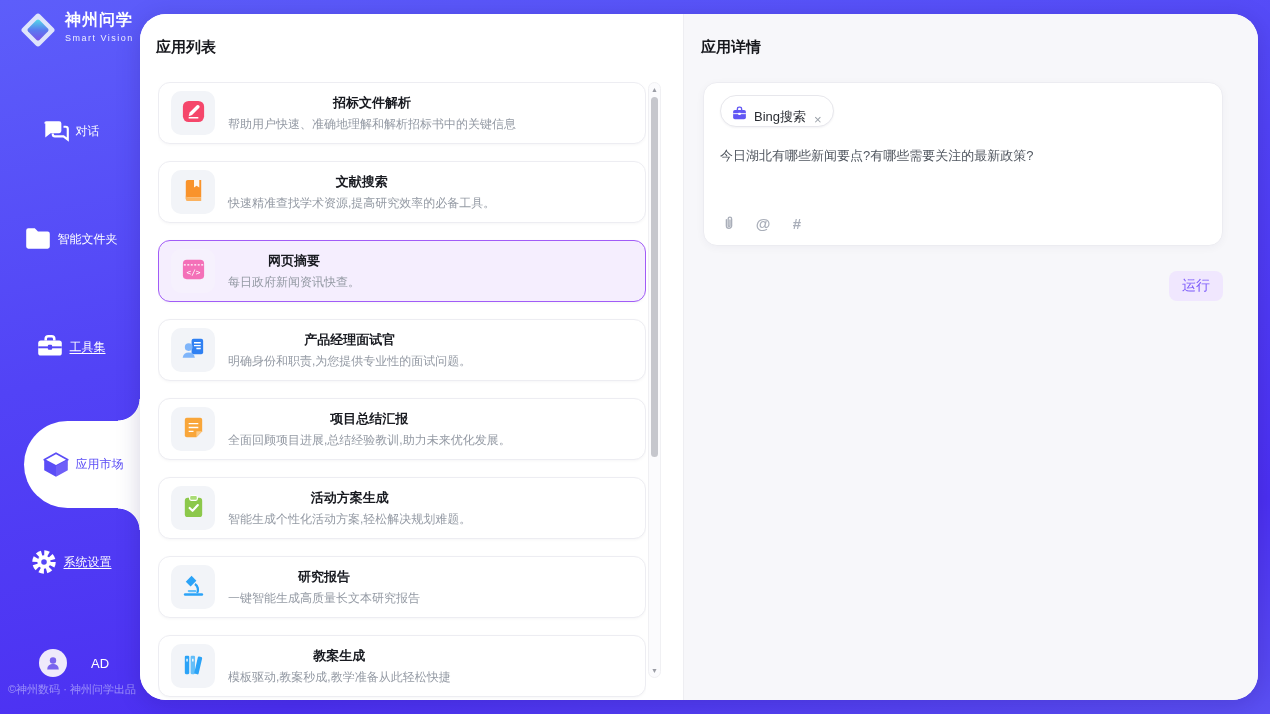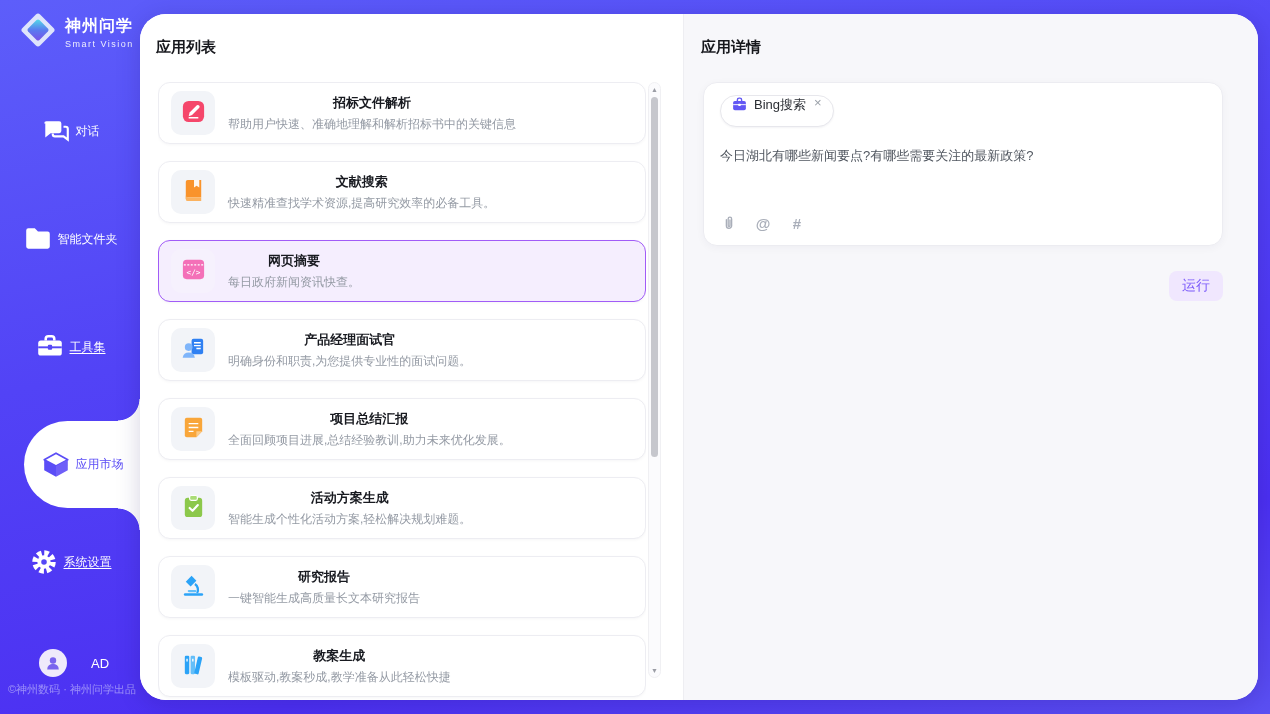--- a/index.html
+++ b/index.html
@@ -5,21 +5,21 @@
   * { margin:0; padding:0; box-sizing:border-box; }
   html,body { width:1270px; height:714px; overflow:hidden; }
   body {
     font-family:"Liberation Sans","DejaVu Sans",sans-serif;
     background:linear-gradient(168deg,#5D5EFA 0%,#5243F6 40%,#4C30F2 78%,#5B50F2 100%);
     position:relative;
   }
 
   
   .sidebar { position:absolute; left:0; top:0; width:140px; height:714px; }
-  .brand { position:absolute; left:18px; top:10px; display:flex; align-items:center; gap:7px; }
+  .brand { position:absolute; left:18px; top:10px; display:flex; gap:7px; }
   .brand-text { display:flex; flex-direction:column; }
   .brand-name { color:#fff; font-size:16px; font-weight:bold; letter-spacing:1px; }
   .brand-sub { color:rgba(255,255,255,.9); font-size:9px; letter-spacing:1.5px; margin-top:2px; }
 
   .side-nav { position:absolute; inset:0; }
   .nav-item { position:absolute; left:0; width:140px; height:62px; display:flex; flex-direction:row;
               align-items:center; justify-content:center; gap:5px; cursor:pointer; }
   .side-nav .nav-item:nth-of-type(1){ top:100px; }
   .side-nav .nav-item:nth-of-type(2){ top:208px; }
   .side-nav .nav-item:nth-of-type(3){ top:316px; }
@@ -64,21 +64,21 @@
 
   .scrollbar { position:absolute; left:508px; top:68px; width:13px; height:596px;
                background:#FBFBFD; border:1px solid #F0F0F3; border-radius:7px; }
   .sb-arrow { position:absolute; left:0; width:100%; text-align:center; font-size:7px; color:#9B9DA5; cursor:pointer; }
   .sb-up { top:3px; } .sb-down { bottom:3px; }
   .sb-thumb { position:absolute; left:2px; top:14px; width:7px; height:360px; background:#C6C7CD; border-radius:5px; cursor:pointer; }
 
   .detail-section { position:absolute; left:543px; top:0; right:0; bottom:0; background:#F7F7FA; border-left:1px solid #EEEEF2; }
   .detail-card { position:absolute; left:19px; top:68px; width:520px; height:164px; background:#fff;
                  border:1px solid #ECECF1; border-radius:14px; box-shadow:0 2px 8px rgba(30,30,70,.04); }
-  .tag { position:absolute; left:16px; top:12px; height:32px; display:inline-flex; align-items:flex-start; gap:6px;
+  .tag { position:absolute; left:16px; top:12px; height:32px; display:inline-flex; align-items:flex-end; gap:6px;
          padding:0 11px 0 10px; border:1px solid #E7E7EC; border-radius:17px; background:#fff;
          box-shadow:0 1px 2px rgba(20,20,50,.05); cursor:pointer; }
   .tag-label { font-size:13px; color:#2A2D33; }
   .tag-close { font-size:13px; color:#9AA0A8; margin-left:2px; cursor:pointer; line-height:1; }
   .query { position:absolute; left:16px; top:63px; right:16px; font-size:13px; color:#50565F; line-height:1.5; cursor:text; }
   .tools { position:absolute; left:16px; bottom:13px; display:flex; align-items:center; gap:16px; }
   .tool { display:flex; align-items:center; justify-content:center; width:18px; height:18px; cursor:pointer; }
   .tglyph { font-size:15px; color:#A9AEB9; font-weight:bold; line-height:1; }
   .run-btn { position:absolute; left:485px; top:257px; width:54px; height:30px; background:#F0E7FE; color:#7C5CFA;
              font-size:14px; border:none; border-radius:8px; display:flex; align-items:center; justify-content:center;

